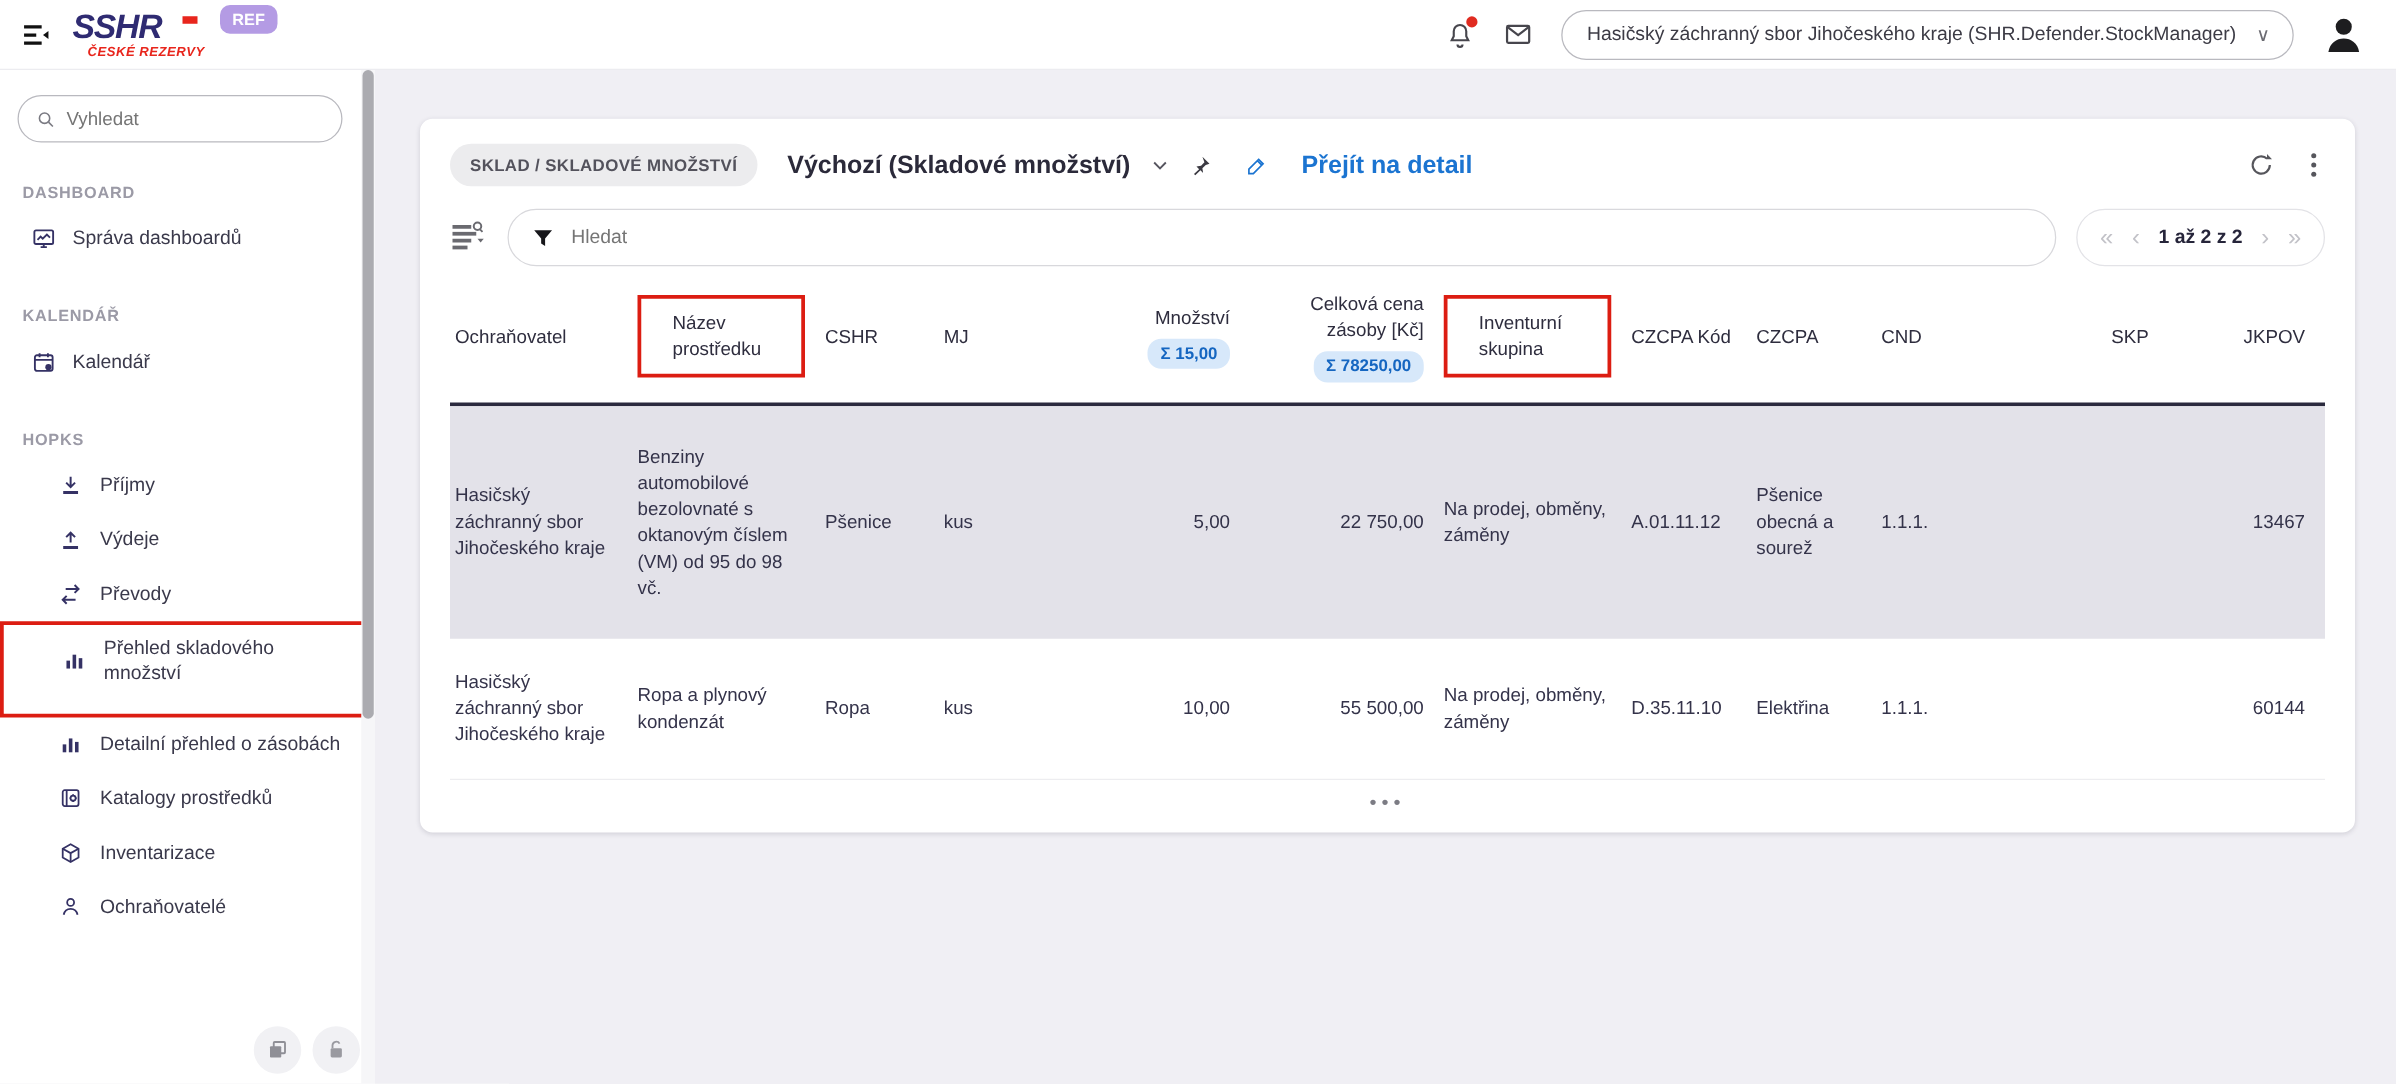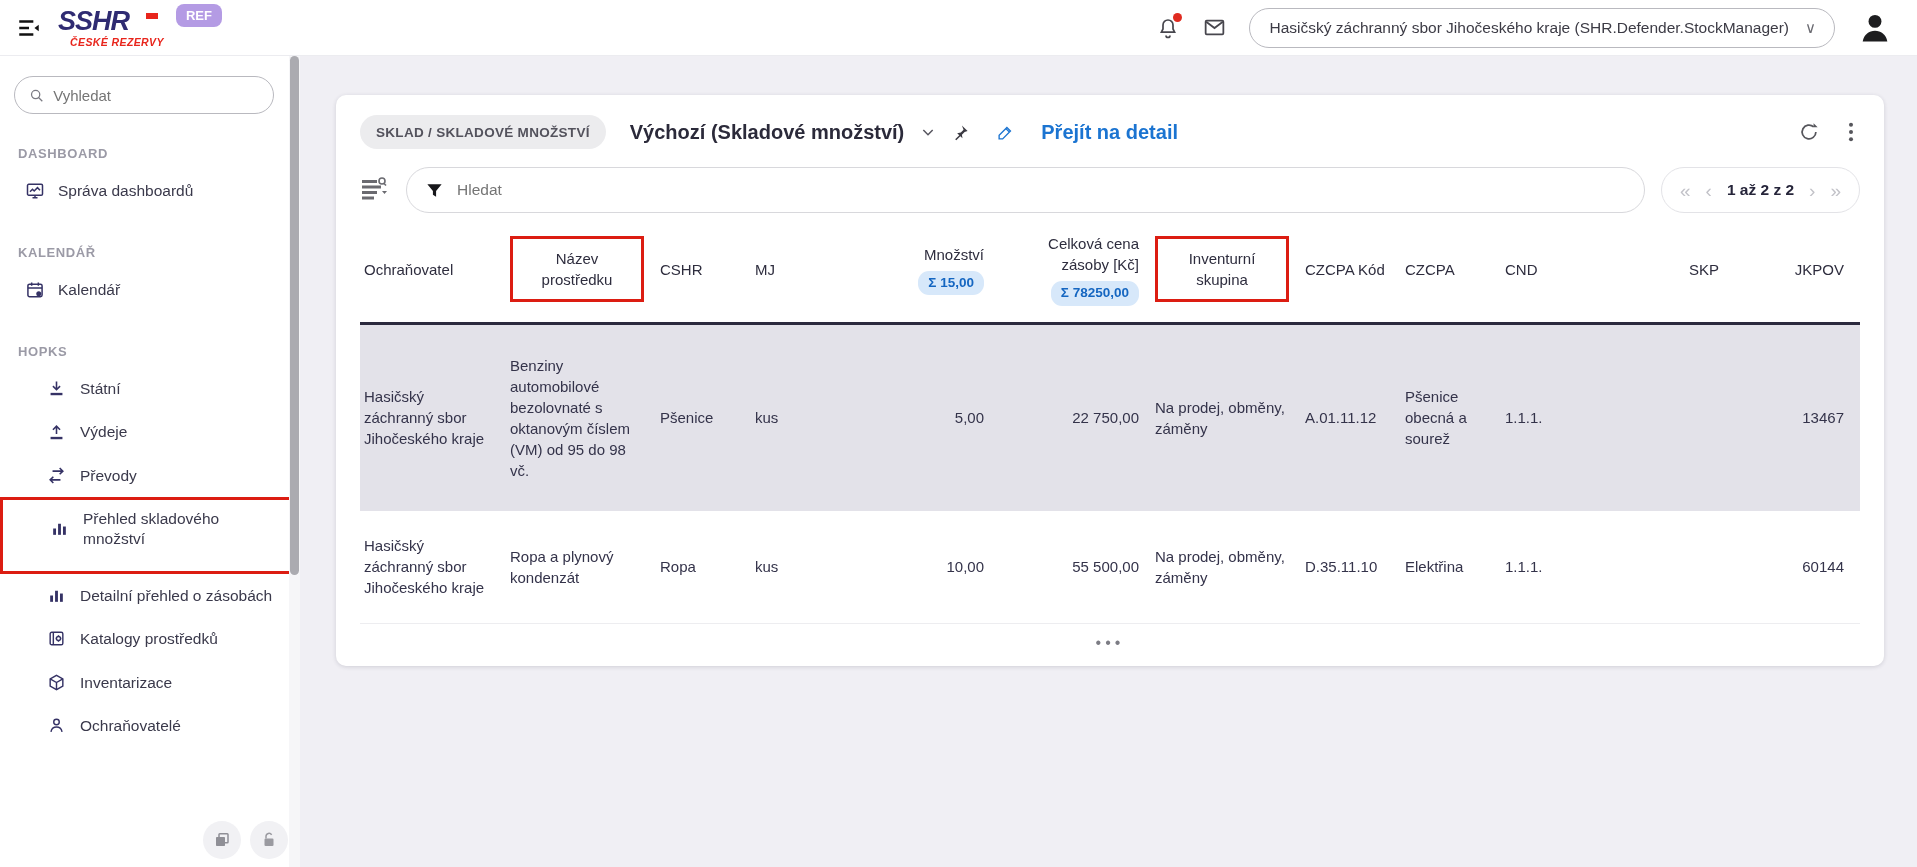--- a/index.html
+++ b/index.html
@@ -67,21 +67,21 @@
   
   .tbl { margin-top:12px; }
   .tr { display:grid; grid-template-columns:150px 150px 95px 80px 165px 155px 150px 100px 100px 80px 150px 125px;
         align-items:center; }
   .th-row { padding:8px 0 16px; border-bottom:3px solid #2b2a3e; }
   .cell { padding-right:16px; font-size:15px; line-height:1.4; color:#34334a; }
   .th { font-weight:500; color:#2e2d3e; }
   .num { text-align:right; }
   .sum-badge { display:inline-block; background:#d7e8fa; color:#1566c1; font-weight:700; font-size:13.5px;
                border-radius:11px; padding:3px 10px; margin-top:6px; }
-  .hl-box { display:inline-block; border:3px solid #dc1d12; padding:9px 25px;text-align:center; }
+  .hl-box { display:inline-block; border:3px solid #dc1d12; padding:9px 25px; }
   .row { padding:14px 0; cursor:pointer; }
   .row.alt { background:#e3e2e9; }
   .row.r1 { min-height:186px; }
   .row.r2 { min-height:112px; }
   .row .cell:first-child, .th-row .cell:first-child { padding-left:4px; }
   .more-row { text-align:center; color:#7c7c84; font-size:16px; letter-spacing:4px;
               padding:10px 0 8px; border-top:1px solid #ededf0; }
   svg { display:block; }
 </style>
 </head>
@@ -163,21 +163,21 @@
 
     <div class="sb-section">HOPKS</div>
 
     <div class="sb-item sub">
       <span class="icon">
         <svg width="19" height="19" viewBox="0 0 24 24" stroke="#353265" stroke-width="2" fill="none">
           <path d="M12 3v10M7.5 9l4.5 4.5L16.5 9"></path>
             <path d="M4.5 19h15" stroke-width="3"></path>
         </svg>
       </span>
-      <span>Státní</span>
+      <span>Příjmy</span>
     </div>
     <div class="sb-item sub">
       <span class="icon">
         <svg width="19" height="19" viewBox="0 0 24 24" stroke="#353265" stroke-width="2" fill="none">
           <path d="M12 14V4M7.5 8.5L12 4l4.5 4.5"></path>
             <path d="M4.5 19h15" stroke-width="3"></path>
         </svg>
       </span>
       <span>Výdeje</span>
     </div>

